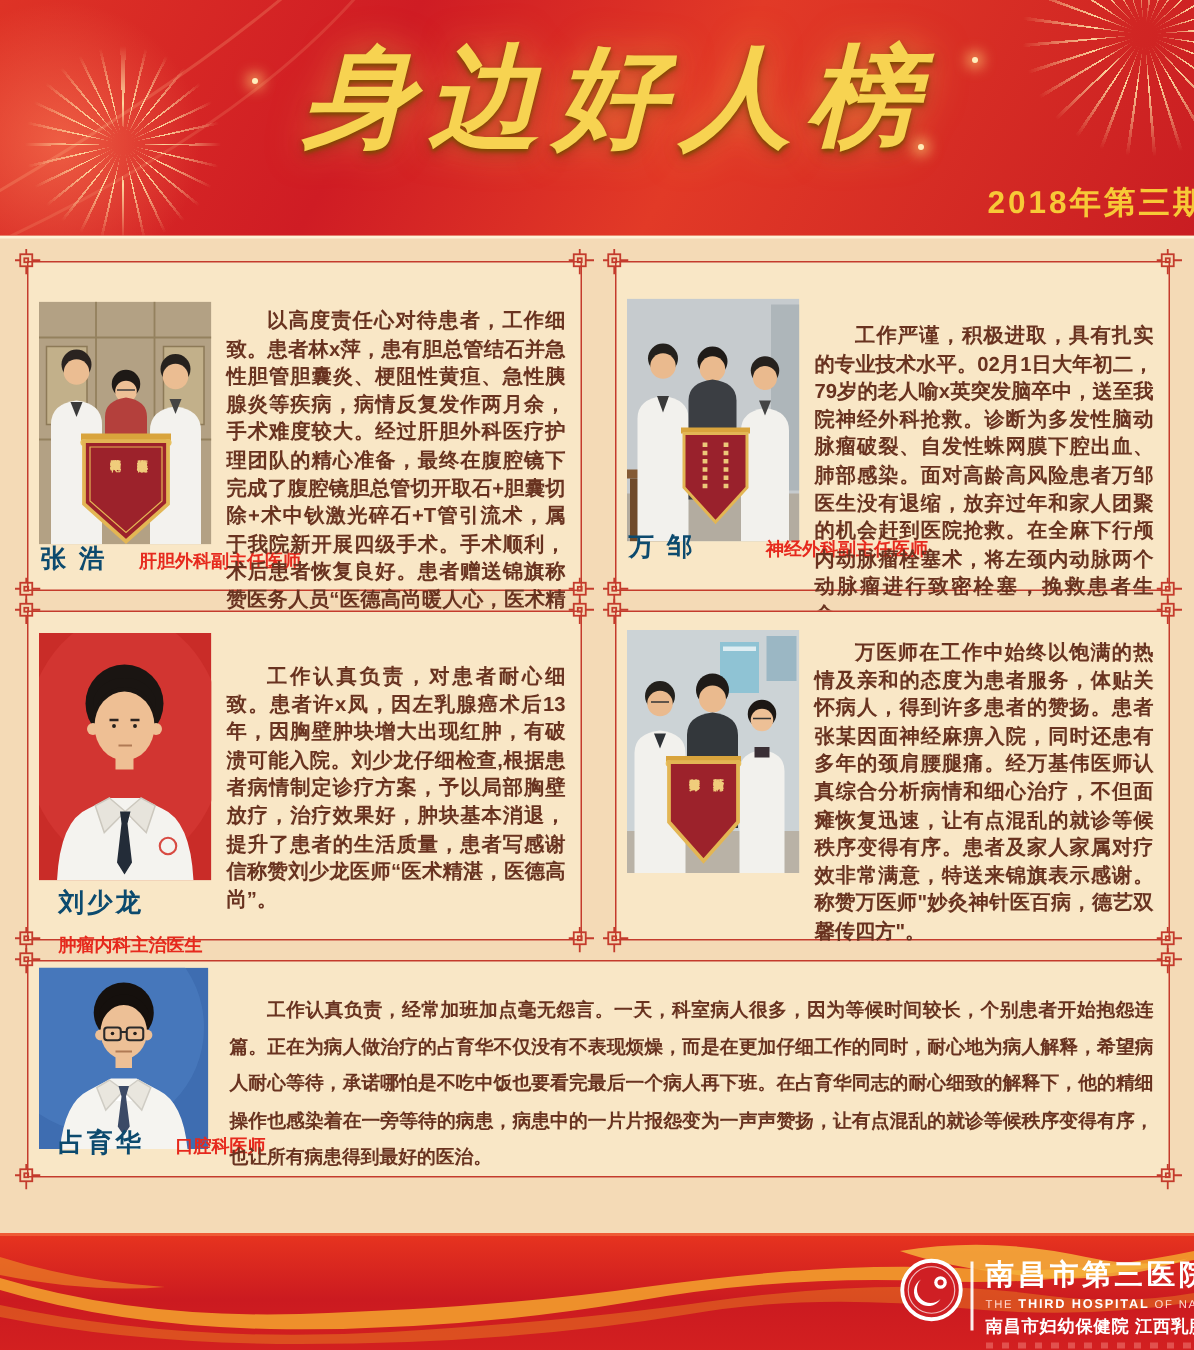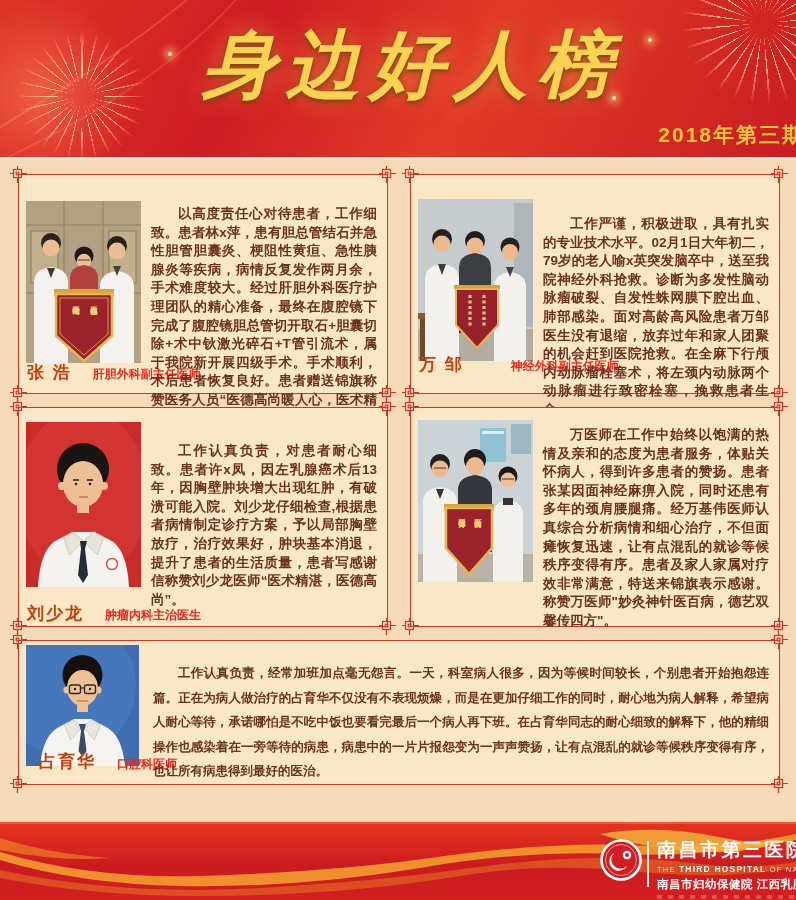--- a/index.html
+++ b/index.html
@@ -40,24 +40,24 @@
   .photo svg{display:block;}
   .c1 .photo{top:26px;width:115px;height:162px;}
   .c2 .photo{top:24px;width:115px;height:162px;}
   .c3 .photo{top:14px;width:115px;height:165px;}
   .c4 .photo{top:12px;width:115px;height:162px;}
   .c5 .photo{top:4px;width:113px;height:121px;}
 
   .nameline{position:absolute;display:flex;align-items:baseline;gap:9px;white-space:nowrap;}
   .c1 .nameline{left:8px;top:186px;}
   .c2 .nameline{left:8px;top:178px;gap:35px;}
-  .c3 .nameline{left:8px;top:194px;}
+  .c3 .nameline{left:8px;top:182px;flex-direction:column;}
   .c4 .nameline{left:8px;top:182px;}
   .c5 .nameline{left:20px;top:109px;align-items:flex-end;}
-  .name{font-size:17px;font-weight:bold;color:#c2410c;letter-spacing:2px;}
+  .name{font-size:17px;font-weight:bold;color:#0c4a6e;letter-spacing:2px;}
   .ntitle{font-size:12px;font-weight:bold;color:#e6291d;margin-left:12px;}
 
   .story{margin:0;position:absolute;color:#693320;font-weight:bold;font-size:13.5px;
          line-height:18.6px;text-align:justify;text-indent:2em;}
   .c1 .story{left:132px;right:10px;top:30px;}
   .c2 .story{left:132px;right:10px;top:20px;margin-top:20px;}
   .c3 .story{left:132px;right:10px;top:34px;}
   .c4 .story{left:132px;right:10px;top:18px;}
   .c5 .story{left:134px;right:10px;top:20px;font-size:12.5px;line-height:24.6px;}
 

